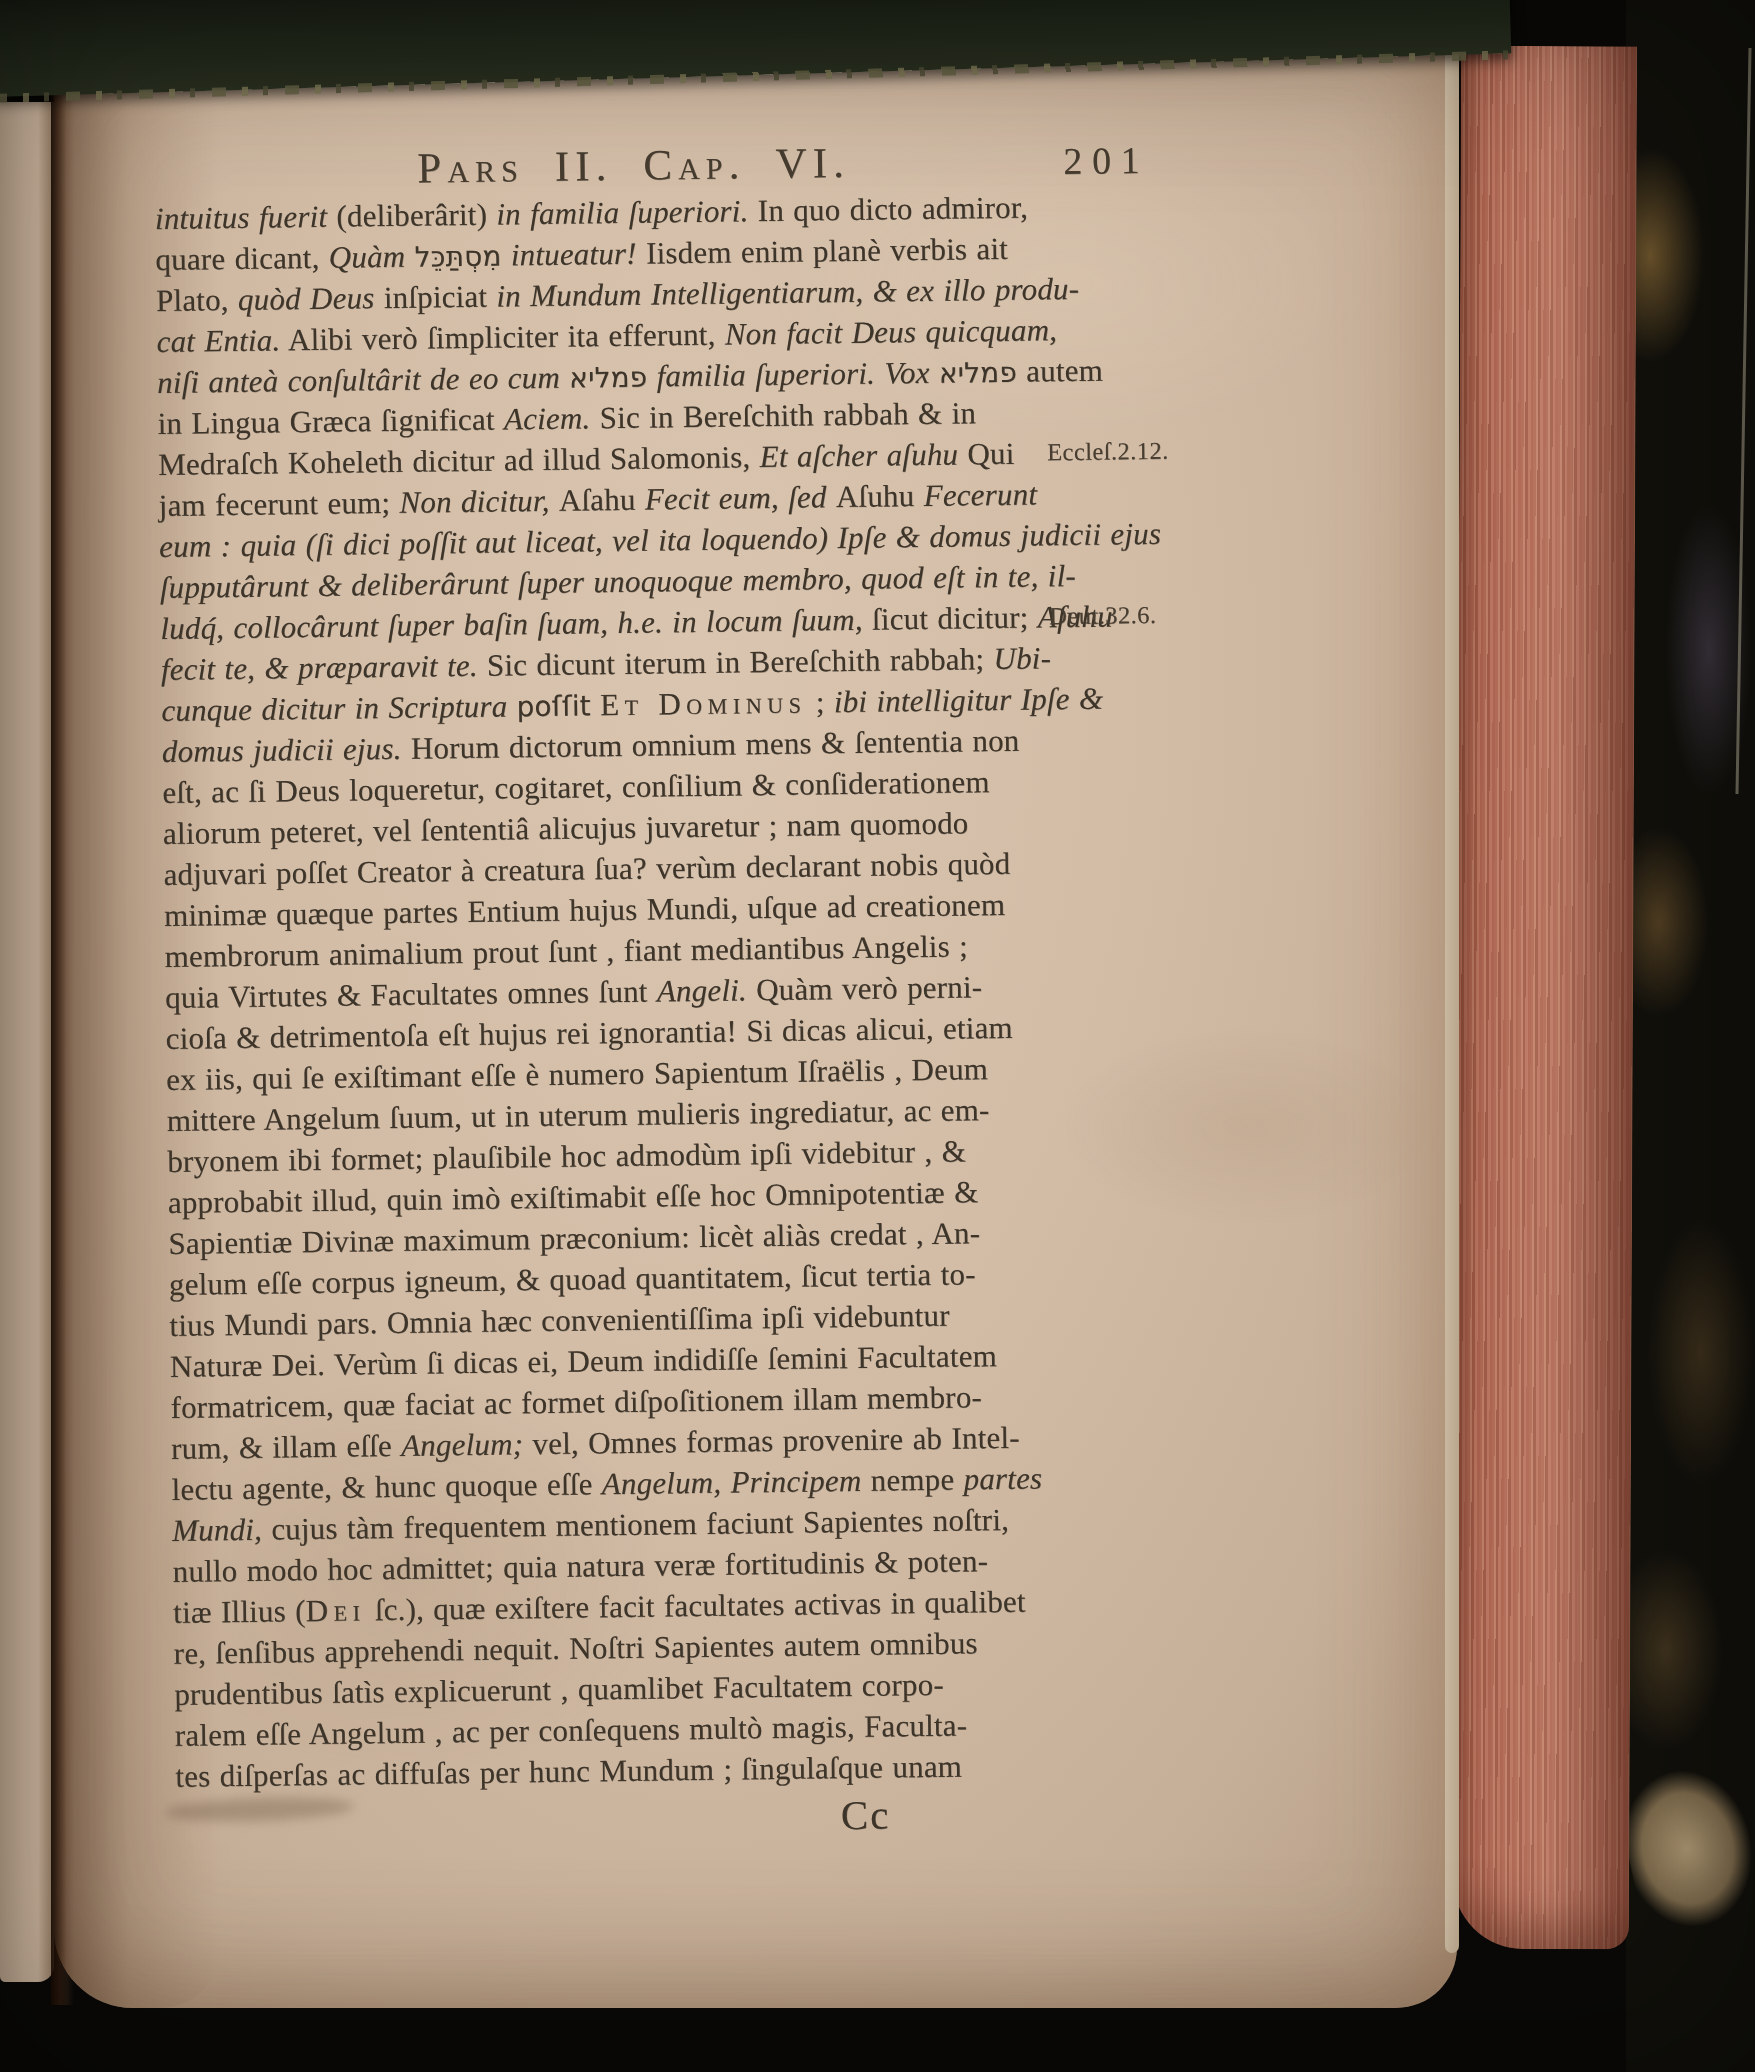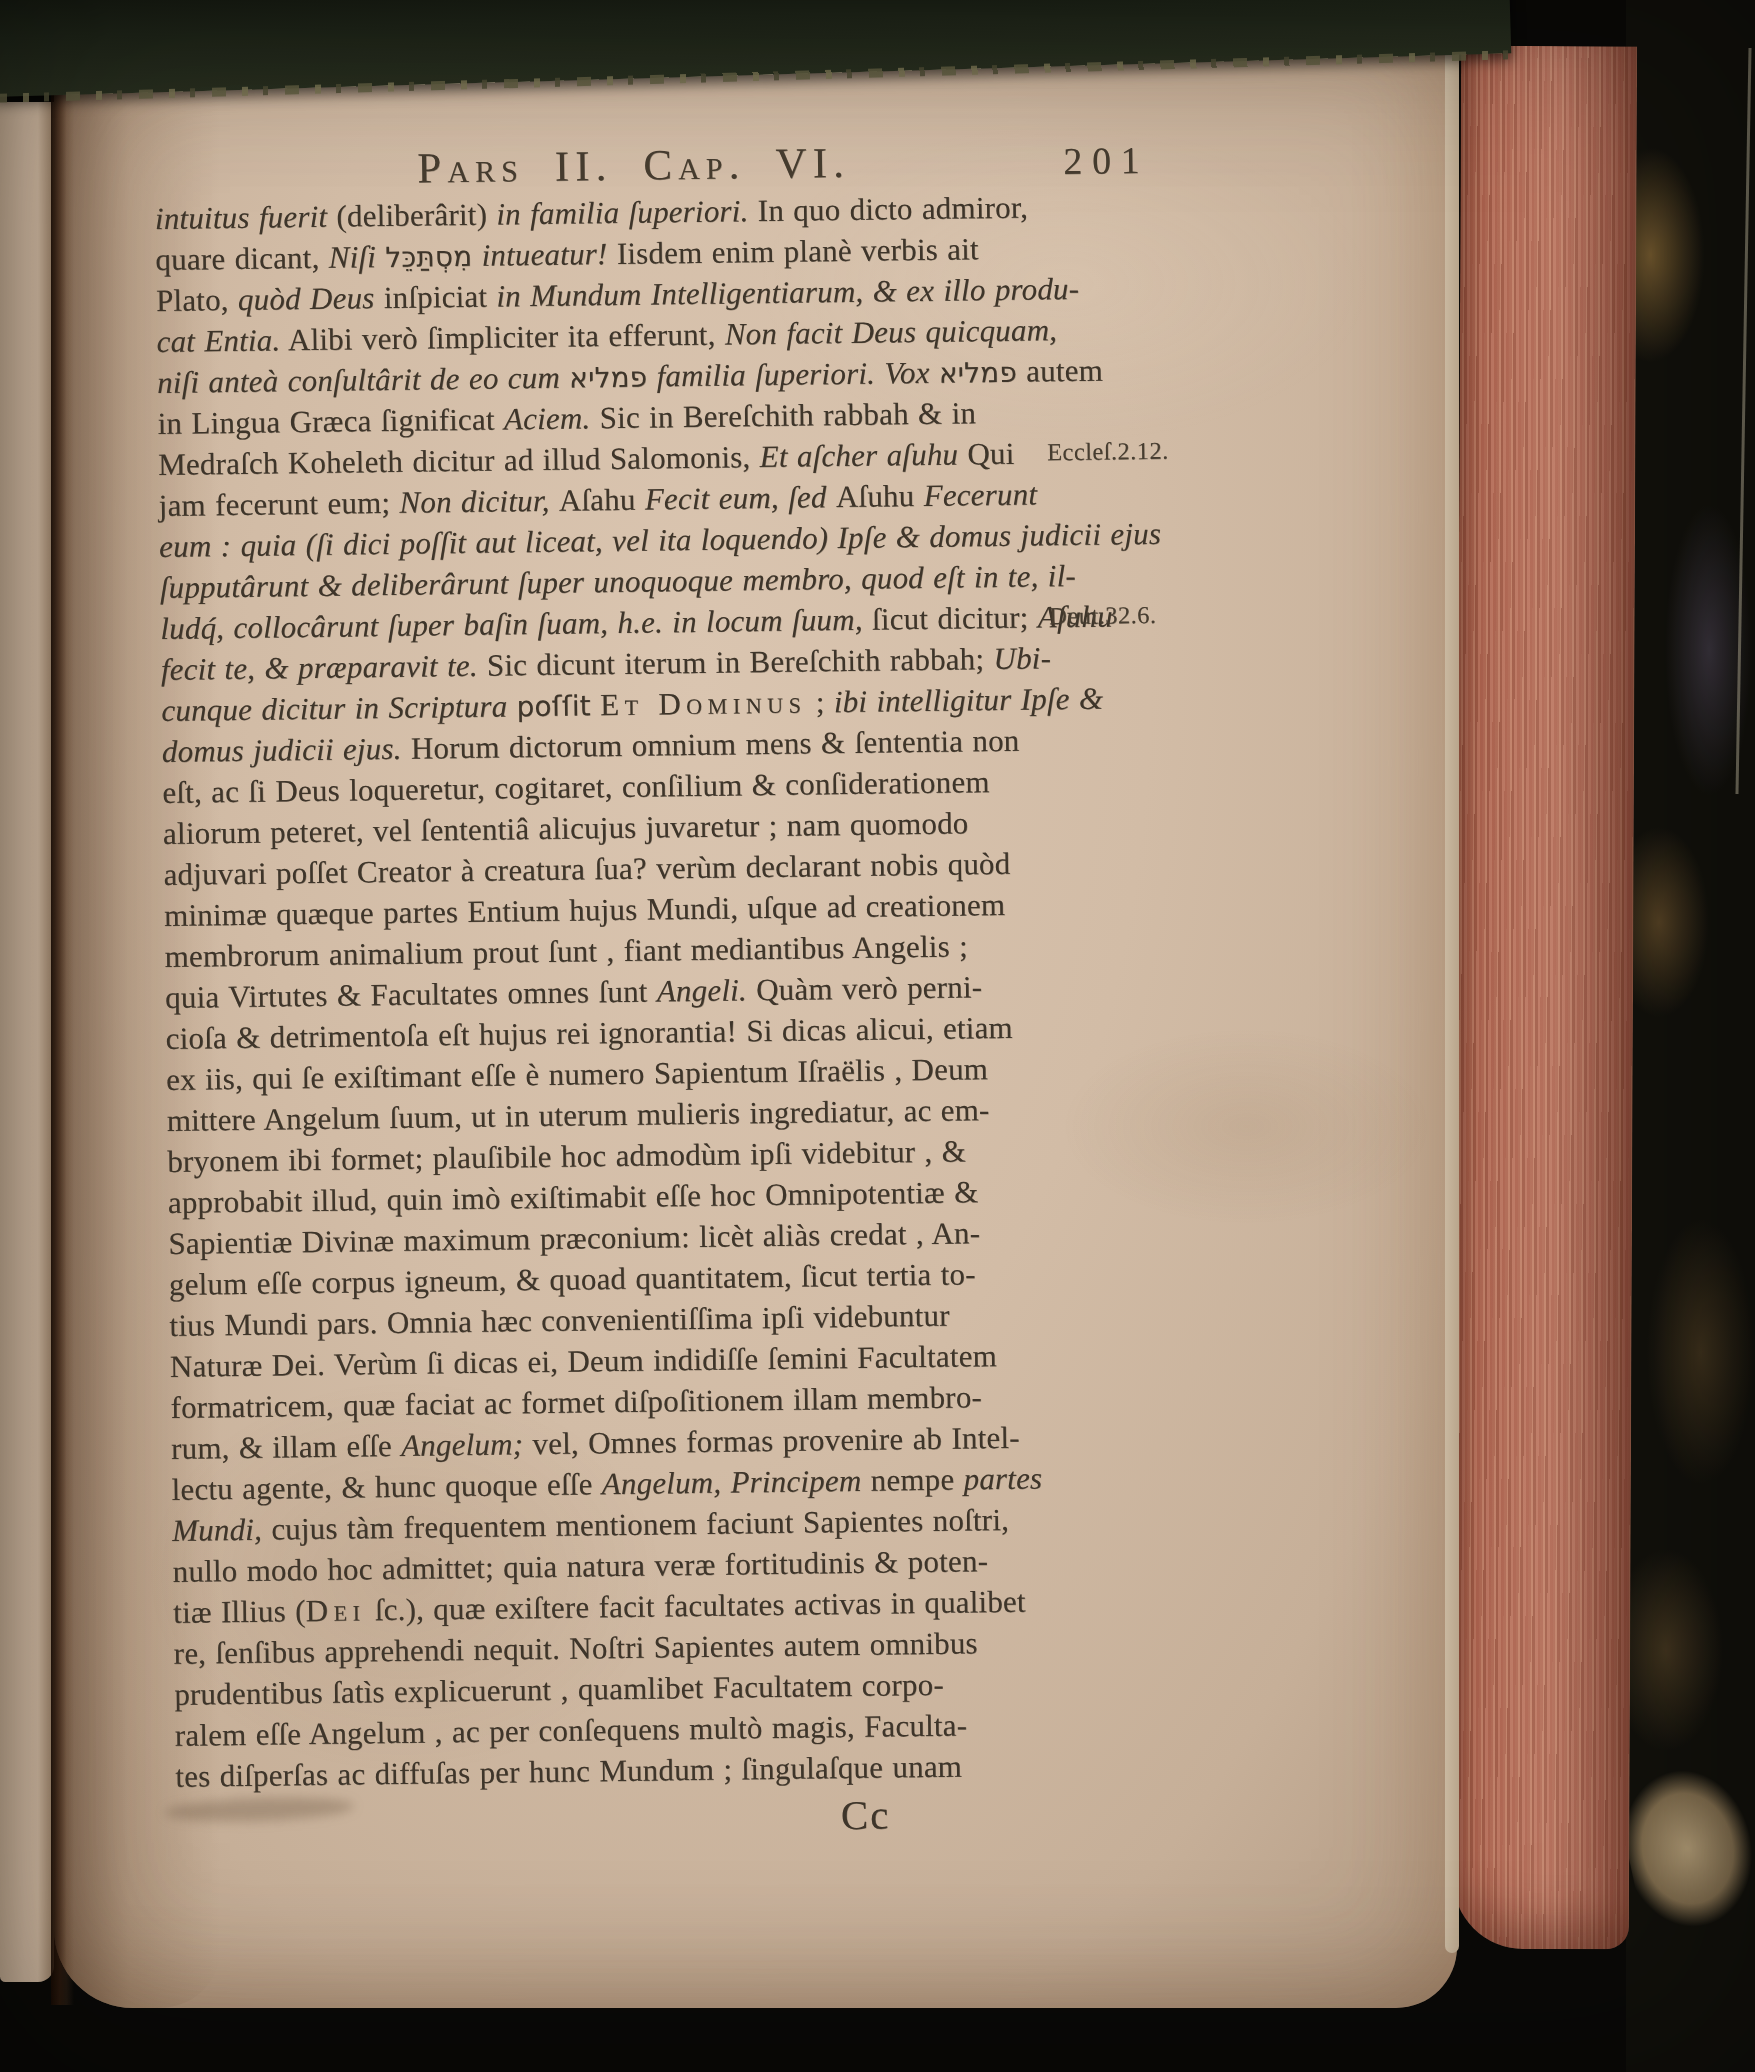--- a/index.html
+++ b/index.html
@@ -143,21 +143,21 @@
   </div>
   <div class="stain"></div>
 
   <div class="text-block">
     <div class="header-row">
       <span class="header-title">Pars II. Cap. VI.</span>
       <span class="folio">201</span>
     </div>
     <div class="lines">
         <div class="line"><span class="seg-i">intuitus fuerit </span><span class="seg-r">(deliberârit) </span><span class="seg-i">in familia ſuperiori.</span><span class="seg-r">  In quo dicto admiror,</span></div>
-        <div class="line"><span class="seg-r">quare dicant, </span><span class="seg-i">Niſi </span><span class="seg-h">מִסְתַּכֵּל</span><span class="seg-i"> intueatur!</span><span class="seg-r">  Iisdem enim planè verbis ait</span></div>
+        <div class="line"><span class="seg-r">quare dicant, </span><span class="seg-i">Quàm </span><span class="seg-h">מִסְתַּכֵּל</span><span class="seg-i"> intueatur!</span><span class="seg-r">  Iisdem enim planè verbis ait</span></div>
         <div class="line"><span class="seg-r">Plato, </span><span class="seg-i">quòd Deus </span><span class="seg-r">inſpiciat </span><span class="seg-i">in Mundum Intelligentiarum, &amp; ex illo produ-</span></div>
         <div class="line"><span class="seg-i">cat Entia.</span><span class="seg-r">  Alibi verò ſimpliciter ita efferunt, </span><span class="seg-i">Non facit Deus quicquam,</span></div>
         <div class="line"><span class="seg-i">niſi anteà conſultârit de eo cum </span><span class="seg-h">פמליא</span><span class="seg-i"> familia ſuperiori. Vox </span><span class="seg-h">פמליא</span><span class="seg-r"> autem</span></div>
         <div class="line"><span class="seg-r">in Lingua Græca ſignificat </span><span class="seg-i">Aciem.</span><span class="seg-r">  Sic in Bereſchith rabbah &amp; in</span></div>
         <div class="line"><span class="seg-r">Medraſch Koheleth dicitur ad illud Salomonis, </span><span class="seg-i">Et aſcher aſuhu </span><span class="seg-r">Qui</span><span class="margin-note">Eccleſ.2.12.</span></div>
         <div class="line"><span class="seg-r">jam fecerunt eum; </span><span class="seg-i">Non dicitur, </span><span class="seg-r">Aſahu </span><span class="seg-i">Fecit eum, ſed </span><span class="seg-r">Aſuhu </span><span class="seg-i">Fecerunt</span></div>
         <div class="line"><span class="seg-i">eum : quia (ſi dici poſſit aut liceat, vel ita loquendo) Ipſe &amp; domus judicii ejus</span></div>
         <div class="line"><span class="seg-i">ſupputârunt &amp; deliberârunt ſuper unoquoque membro, quod eſt in te, il-</span></div>
         <div class="line"><span class="seg-i">ludq́, collocârunt ſuper baſin ſuam, h.e. in locum ſuum, </span><span class="seg-r">ſicut dicitur; </span><span class="seg-i">Aſuhu</span><span class="margin-note">Deut.32.6.</span></div>
         <div class="line"><span class="seg-i">fecit te, &amp; præparavit te.</span><span class="seg-r">  Sic dicunt iterum in Bereſchith rabbah; </span><span class="seg-i">Ubi-</span></div>

